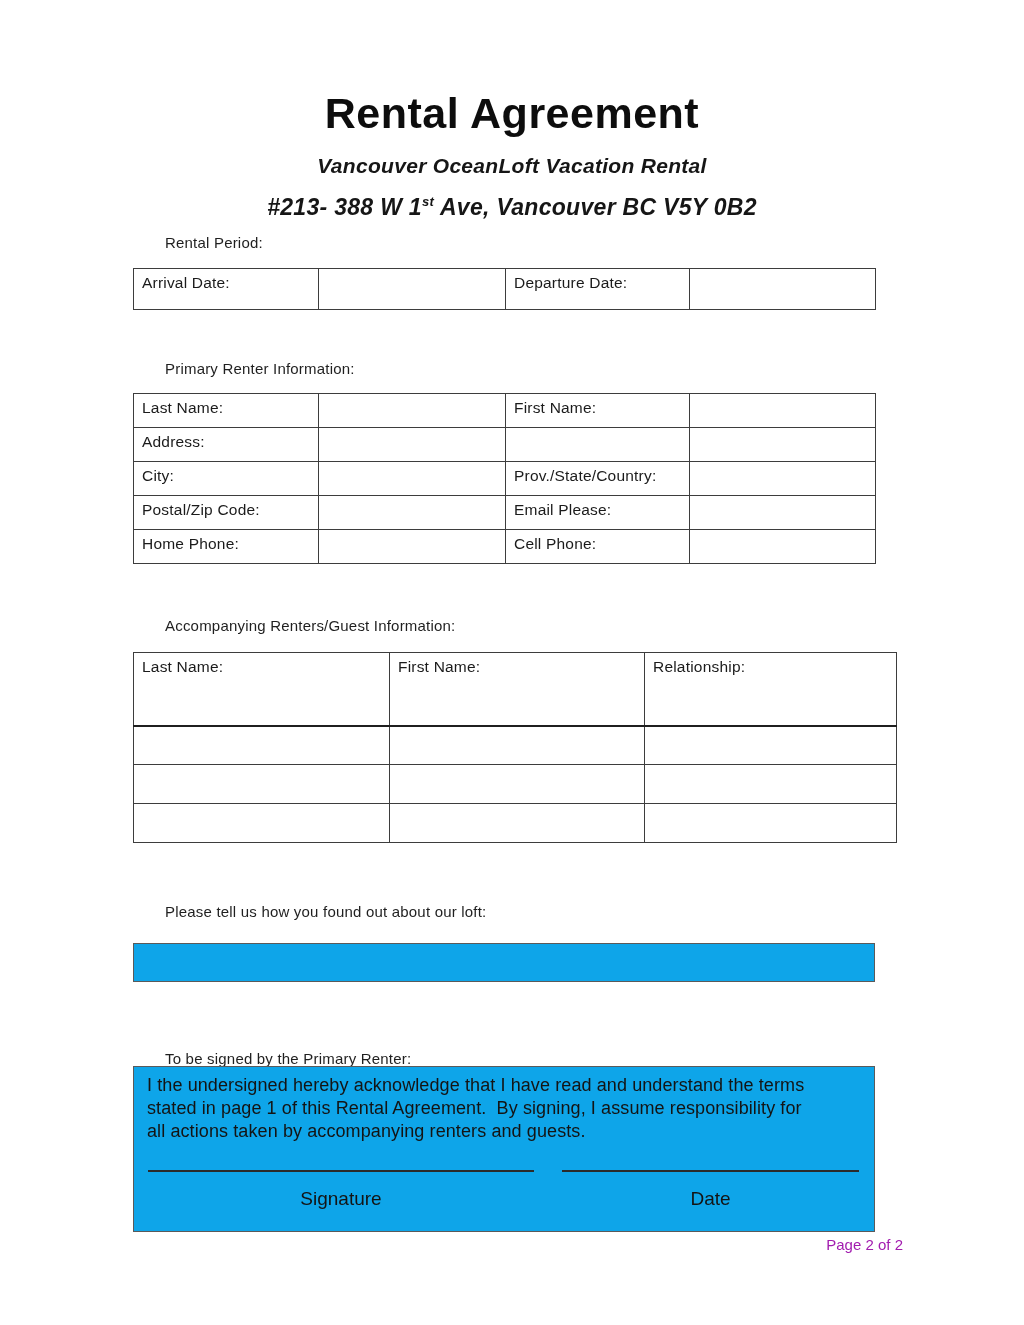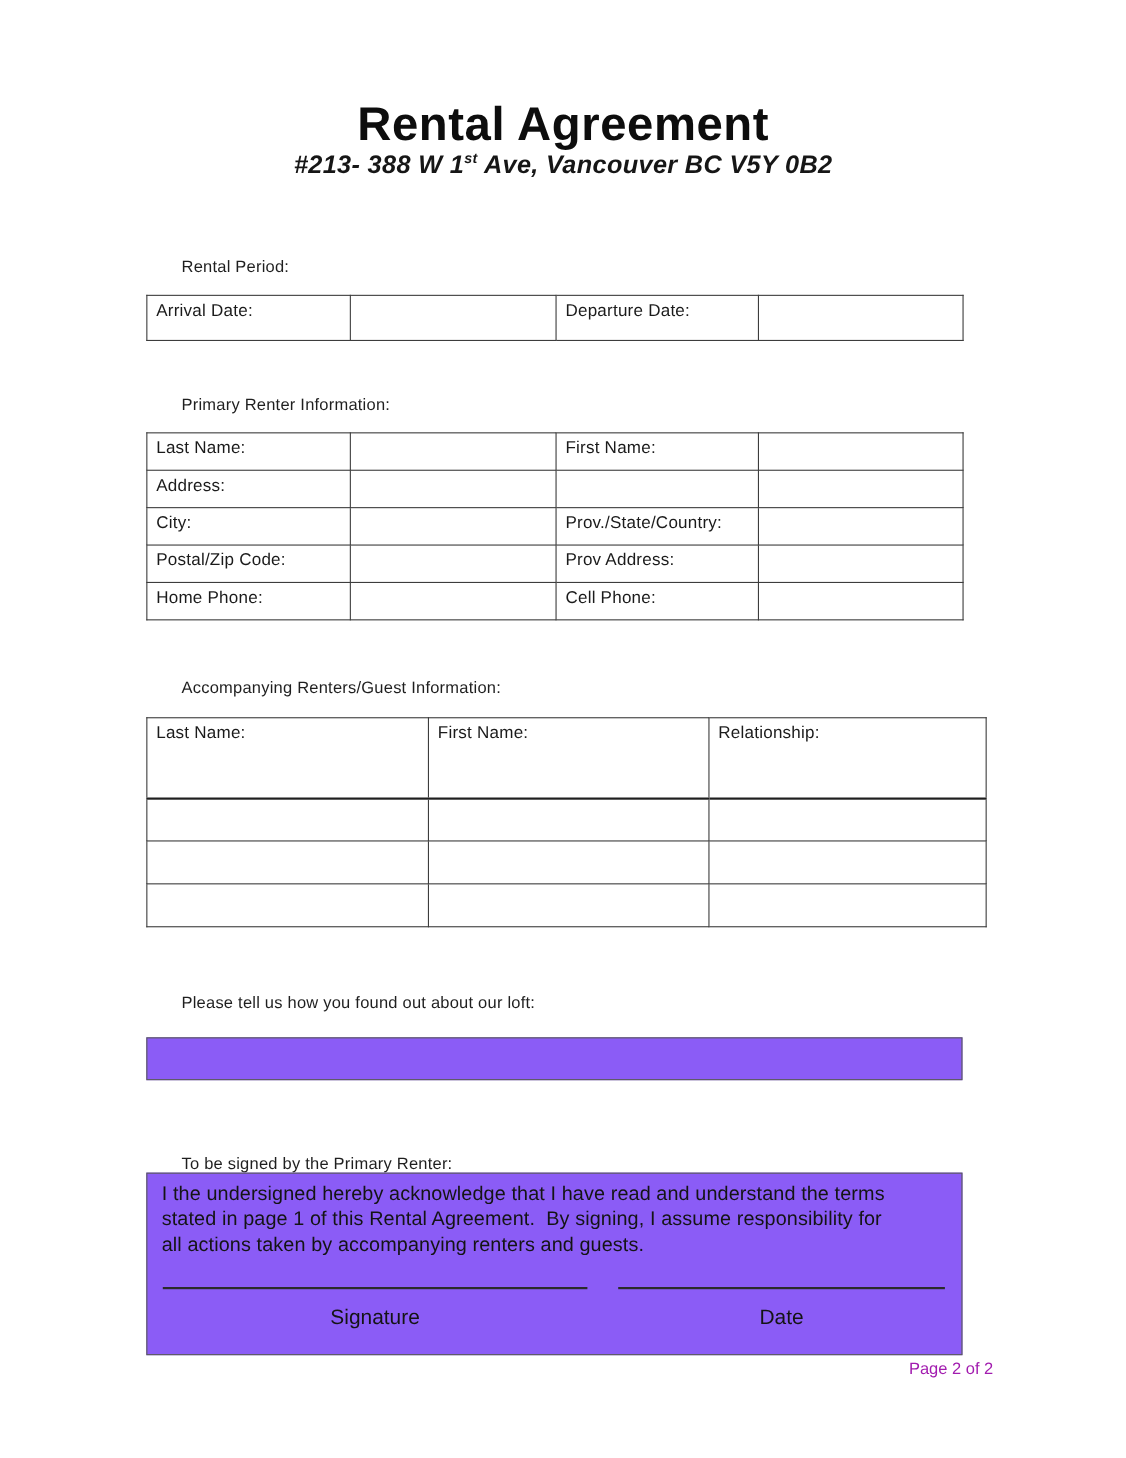--- a/index.html
+++ b/index.html
@@ -16,21 +16,21 @@
   .doc-header { position: absolute; top: 90px; left: 0; width: 1024px; text-align: center; }
   .doc-title {
     font-size: 43px; font-weight: bold; line-height: 46px;
     color: #0d0d0d; letter-spacing: 0.5px; margin: 0;
   }
   .doc-subtitle {
     margin-top: 18px; font-size: 21px; font-weight: bold; font-style: italic;
     color: #161616; letter-spacing: 0.3px;
   }
   .doc-address {
-    font-size: 23px; font-weight: bold; font-style: italic;
+    margin-top: 16px; font-size: 23px; font-weight: bold; font-style: italic;
     color: #161616; letter-spacing: 0.3px;
   }
   .doc-address sup { font-size: 13px; vertical-align: super; line-height: 0; }
 
   
   .section-label {
     position: absolute; left: 144px;
     font-size: 15px; color: #1f1f1f; letter-spacing: 0.2px; margin-left: 21px;
   }
 
@@ -52,21 +52,21 @@
   .tbl-guests { width: 763px; }
   .tbl-guests .guest-head td { height: 73px; border-bottom: 2px solid #1f1f1f; }
   .tbl-guests .guest-row td { height: 39px; }
 
   .col-a { width: 185px; } .col-b { width: 187px; } .col-c { width: 184px; } .col-d { width: 186px; }
   .gcol-a { width: 256px; } .gcol-b { width: 255px; } .gcol-c { width: 252px; }
 
   
   .fill-box {
     position: absolute; left: 133px; width: 742px;
-    border: 1.5px solid #5a5a5a; background: #8b5cf6;
+    border: 1.5px solid #5a5a5a; background: #0ea5e9;
   }
   .referral-box { top: 943px; height: 39px; }
 
   .signature-box {
     top: 1066px; height: 166px;
     border: 1.5px solid #5a5a5a;
     padding: 7px 12px 0 13px;
   }
   .ack-text {
     font-size: 18px; line-height: 23px; color: #141414;
@@ -86,20 +86,21 @@
     text-align: right; font-size: 15px; color: #a21caf;
   }
 </style>
 </head>
 <body>
 
 <div class="page">
 
   <div class="doc-header">
     <div class="doc-title">Rental Agreement</div>
+    <div class="doc-subtitle">Vancouver OceanLoft Vacation Rental</div>
     <div class="doc-address"><span>#213- 388 W 1</span><sup>st</sup><span> Ave, Vancouver BC V5Y 0B2</span></div>
   </div>
 
   <div class="section-label" style="top:234px;">Rental Period:</div>
 
   <table class="tbl tbl-period" style="top:268px;">
     <tbody>
         <tr>
       <td class="col-a">Arrival Date:</td>
       <td class="col-b"></td>
@@ -127,21 +128,21 @@
     </tr>
     <tr>
       <td>City:</td>
       <td></td>
       <td>Prov./State/Country:</td>
       <td></td>
     </tr>
     <tr>
       <td>Postal/Zip Code:</td>
       <td></td>
-      <td>Prov Address:</td>
+      <td>Email Please:</td>
       <td></td>
     </tr>
     <tr>
       <td>Home Phone:</td>
       <td></td>
       <td>Cell Phone:</td>
       <td></td>
     </tr>
   </tbody>
     </table>

